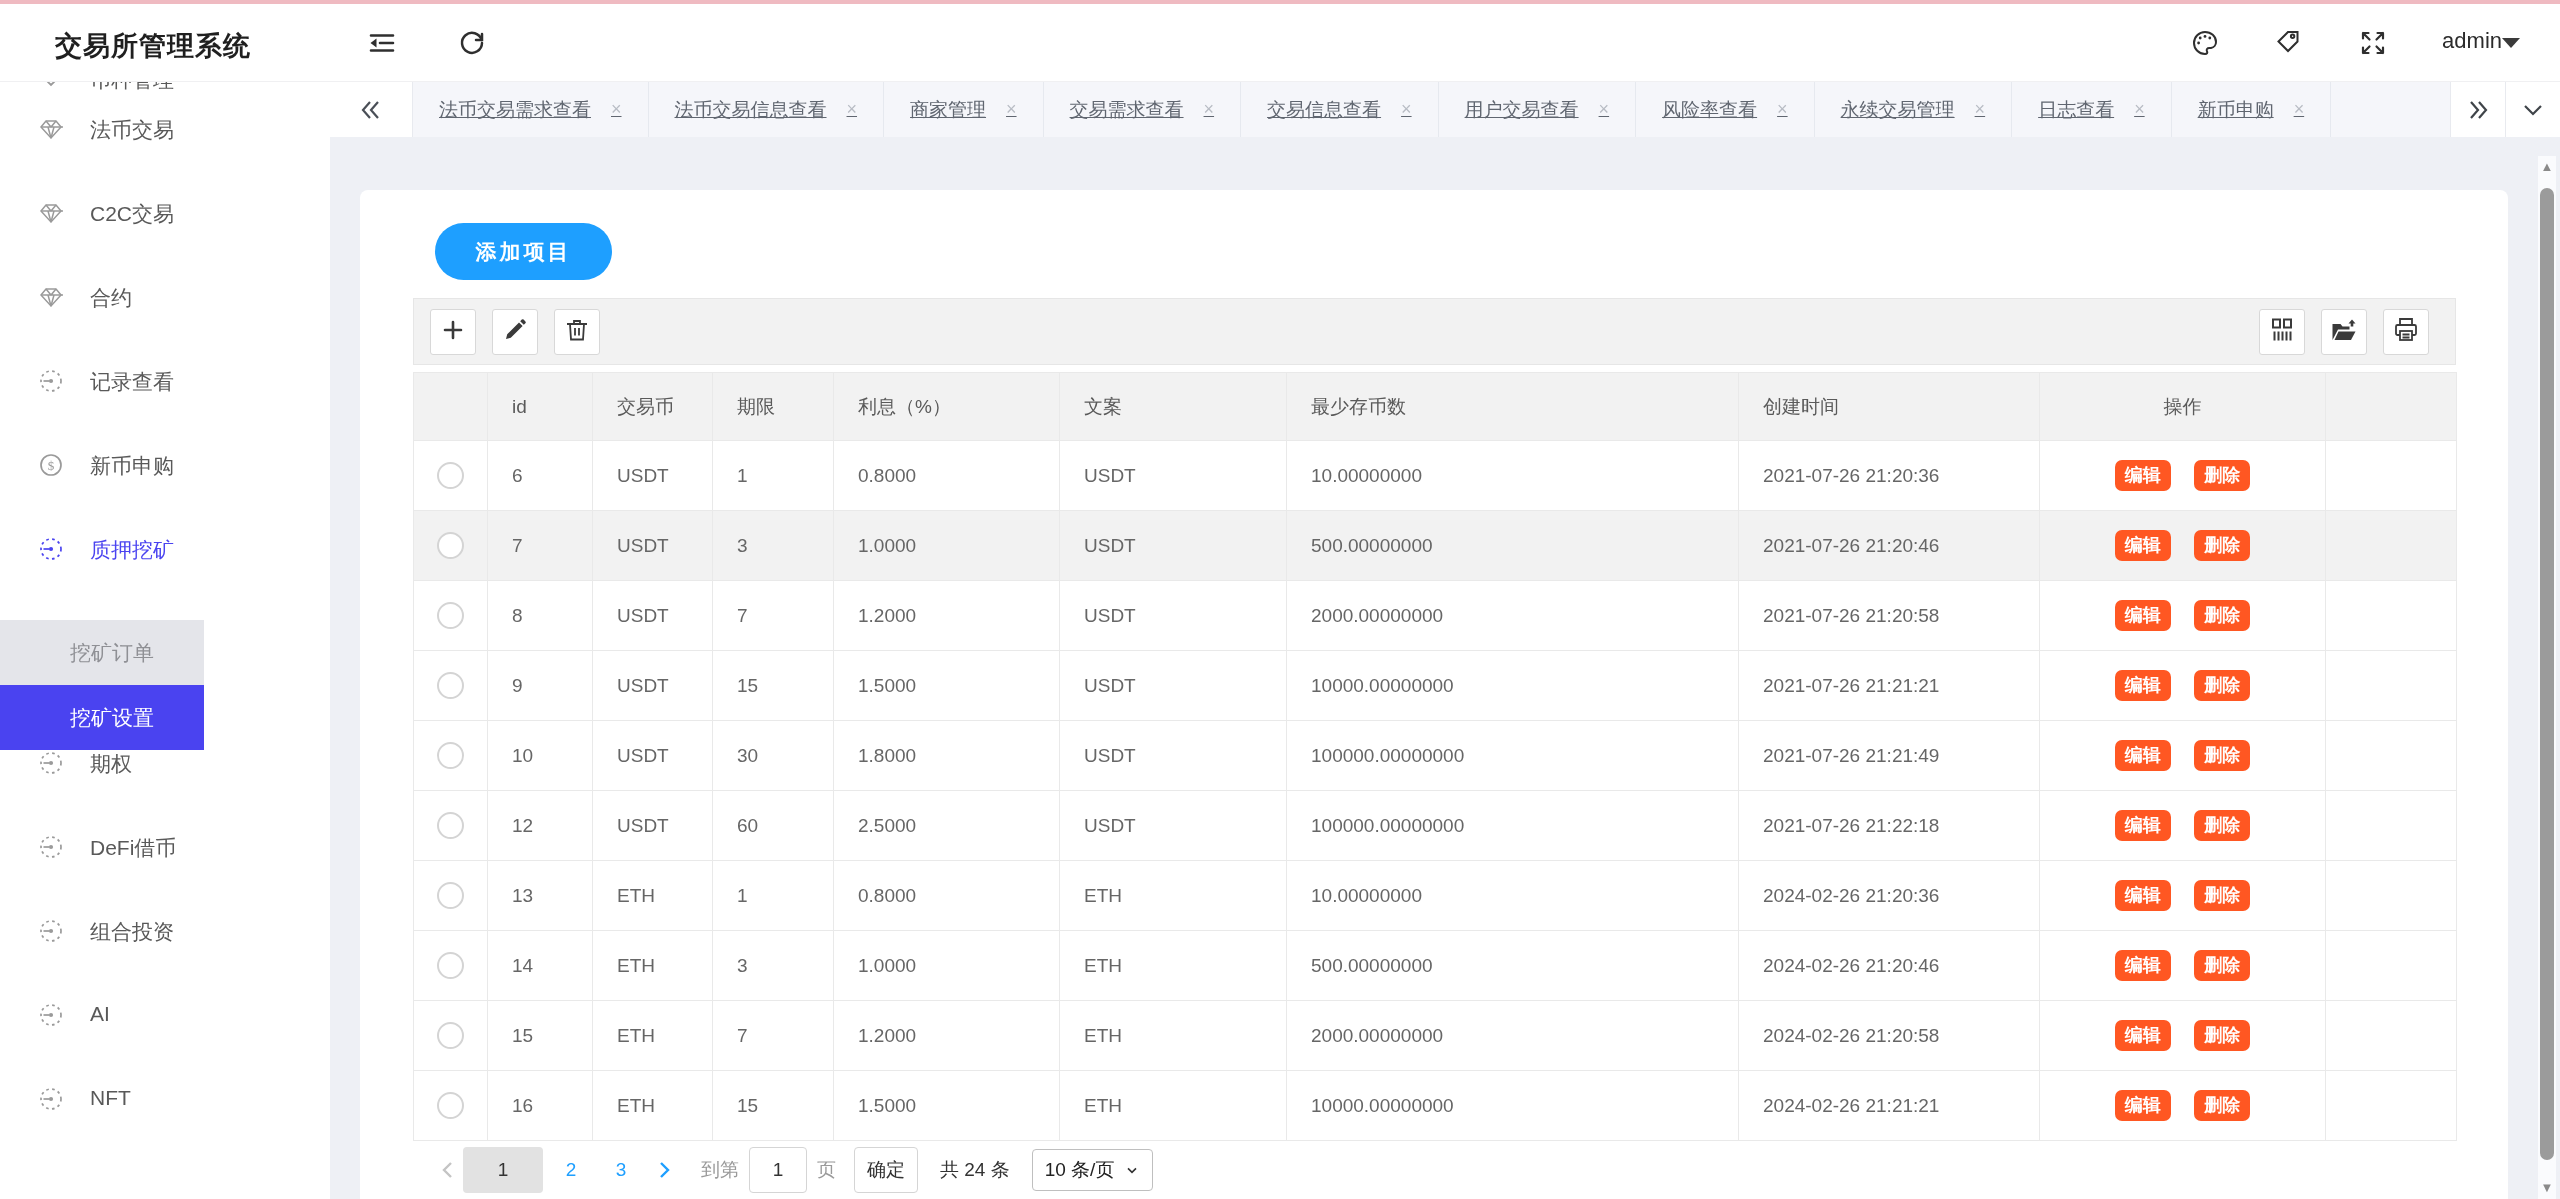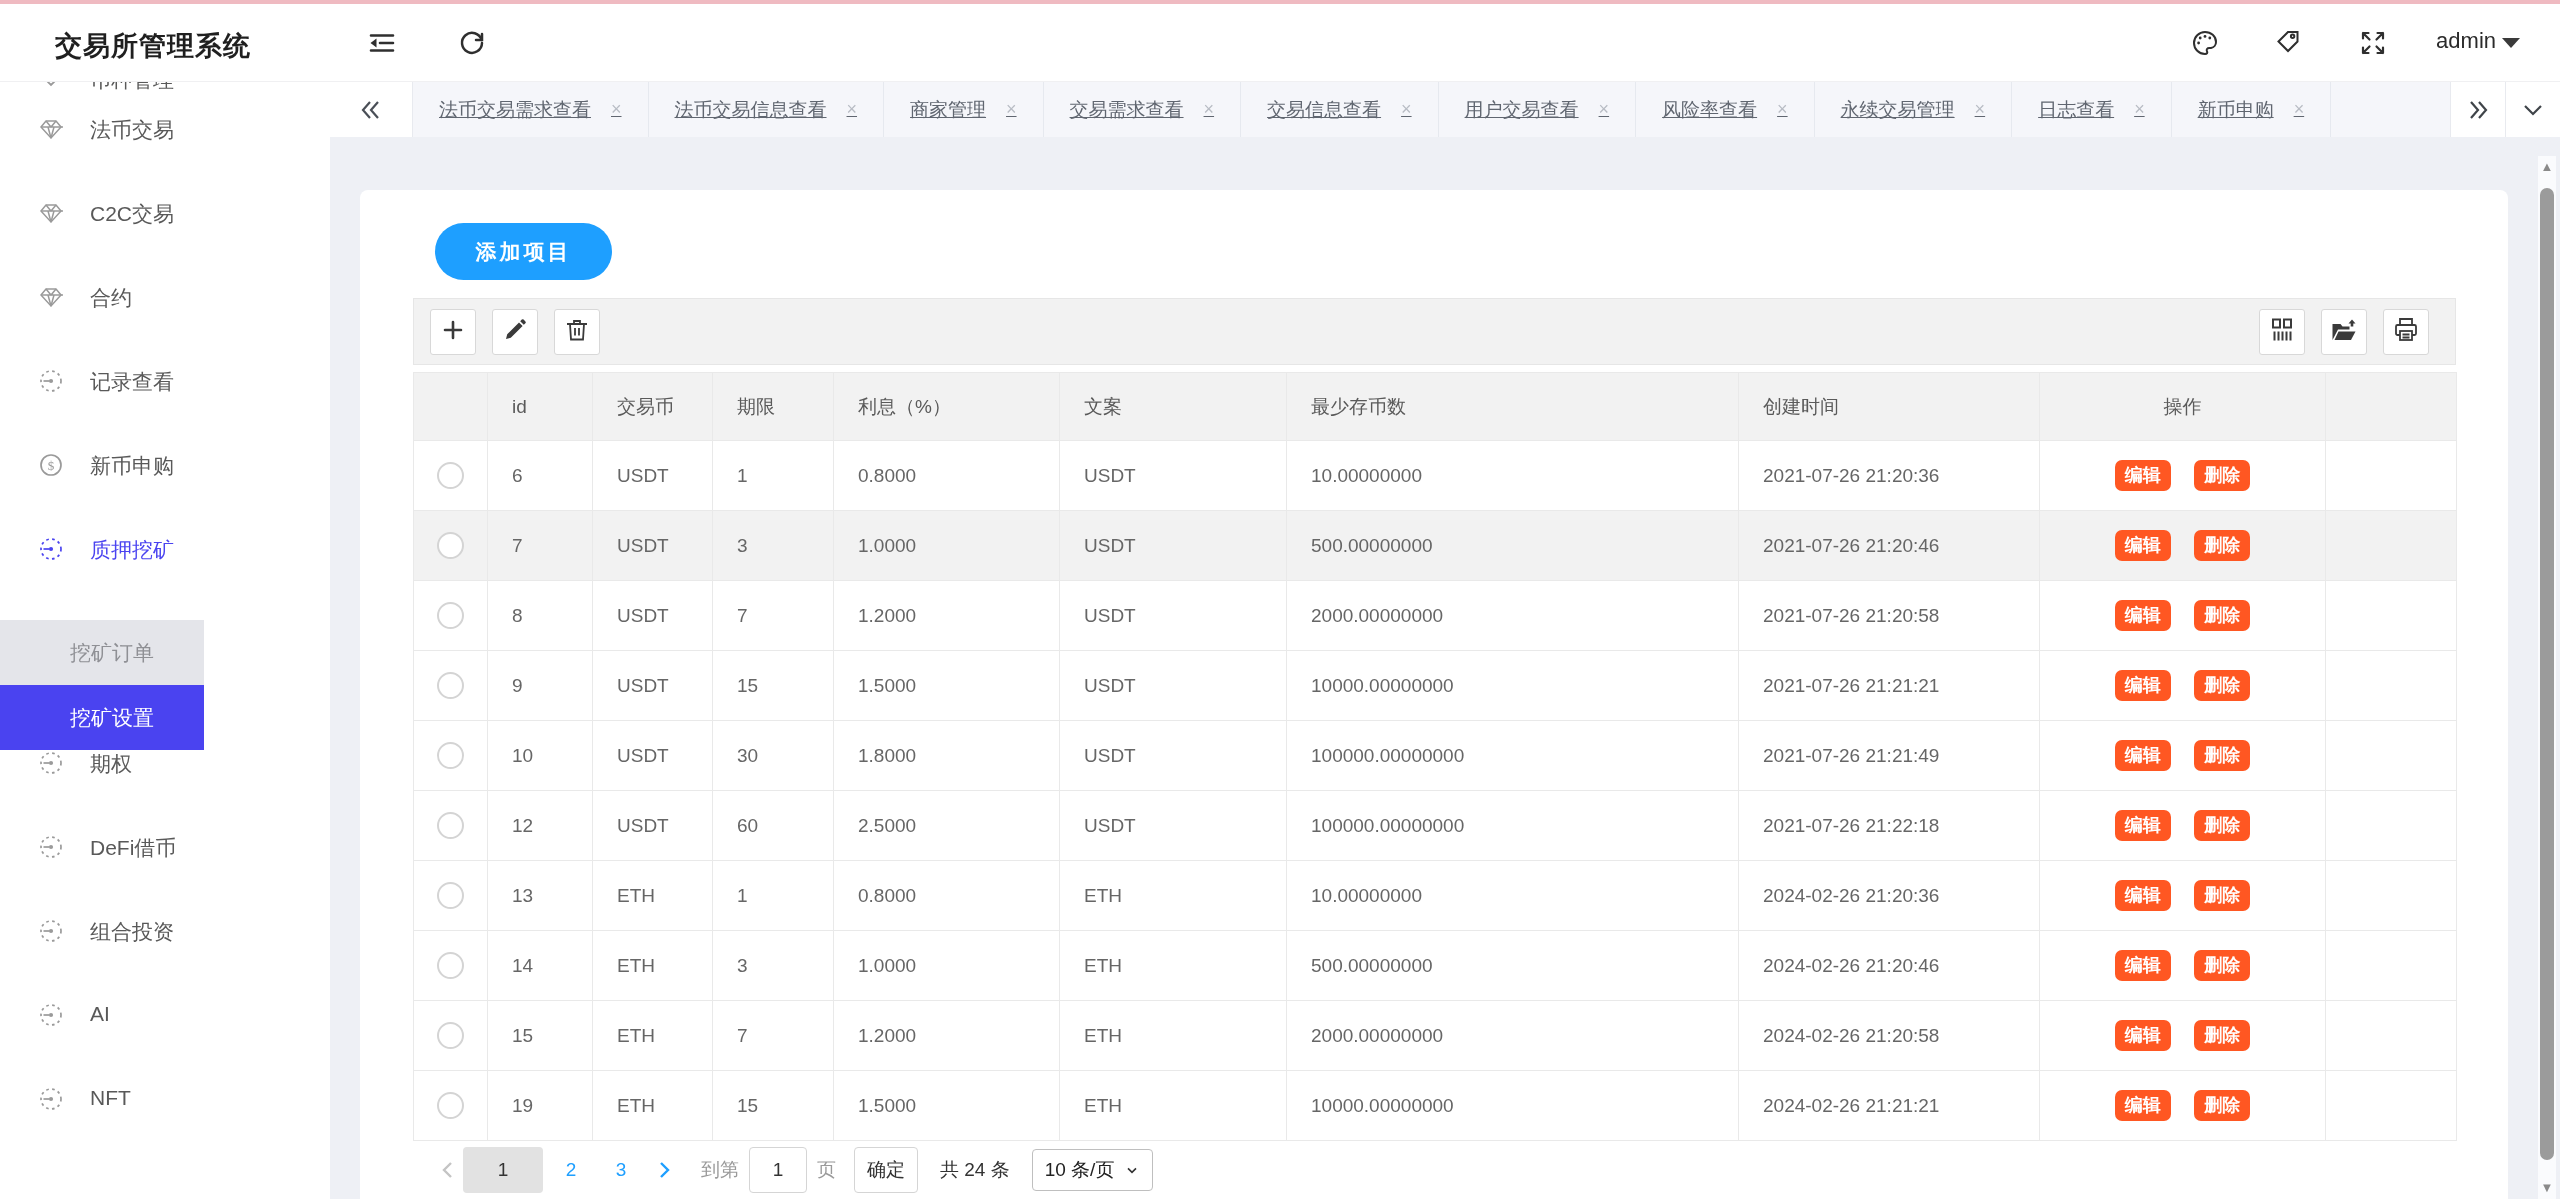--- a/index.html
+++ b/index.html
@@ -11,21 +11,21 @@
   
   .header { height:78px; background:#fff; position:relative; border-bottom:1px solid #f0f0f2; }
   .app-title { position:absolute; left:55px; top:24px; font-size:27px; font-weight:bold; color:#1f1f1f; letter-spacing:1px; }
   .hicon { position:absolute; top:24px; width:30px; height:30px; cursor:pointer; }
   .hicon svg { width:30px; height:30px; display:block; }
   .icon-collapse { left:367px; }
   .icon-refresh { left:457px; }
   .icon-palette { left:2190px; }
   .icon-tag { left:2274px; }
   .icon-full { left:2358px; }
-  .admin-box { position:absolute; right:40px; top:24px; display:flex; align-items:center; gap:6px; cursor:pointer; }
+  .admin-box { position:absolute; right:40px; top:24px; display:flex; align-items:center; gap:0; cursor:pointer; }
   .admin-name { font-size:22px; color:#2b2b2b; }
   .admin-caret { width:0; height:0; border-left:9px solid transparent; border-right:9px solid transparent; border-top:10px solid #3a3a3a; margin-top:4px; }
 
   .layout { display:flex; height:1117px; }
 
   
   .sidebar { width:330px; background:#fff; overflow:hidden; flex:none; }
   .side-item { height:84px; display:flex; align-items:flex-start; padding-left:38px; gap:26px; font-size:21px; color:#595959; cursor:pointer; }
   .side-item.partial { height:36px; margin-top:-16px; margin-bottom:14px; overflow:hidden; }
   .side-item .side-icon { width:26px; height:26px; color:#9a9a9a; flex:none; }
@@ -577,21 +577,21 @@
       <button class="act-btn">编辑</button>
       <button class="act-btn">删除</button>
     </td>
     <td></td>
   </tr>
 
   <tr>
     <td class="c-center">
                     <div class="radio"></div>
                   </td>
-    <td>19</td>
+    <td>16</td>
     <td>ETH</td>
     <td>15</td>
     <td>1.5000</td>
     <td>ETH</td>
     <td>10000.00000000</td>
     <td>2024-02-26 21:21:21</td>
     <td class="c-center">
       <button class="act-btn">编辑</button>
       <button class="act-btn">删除</button>
     </td>

